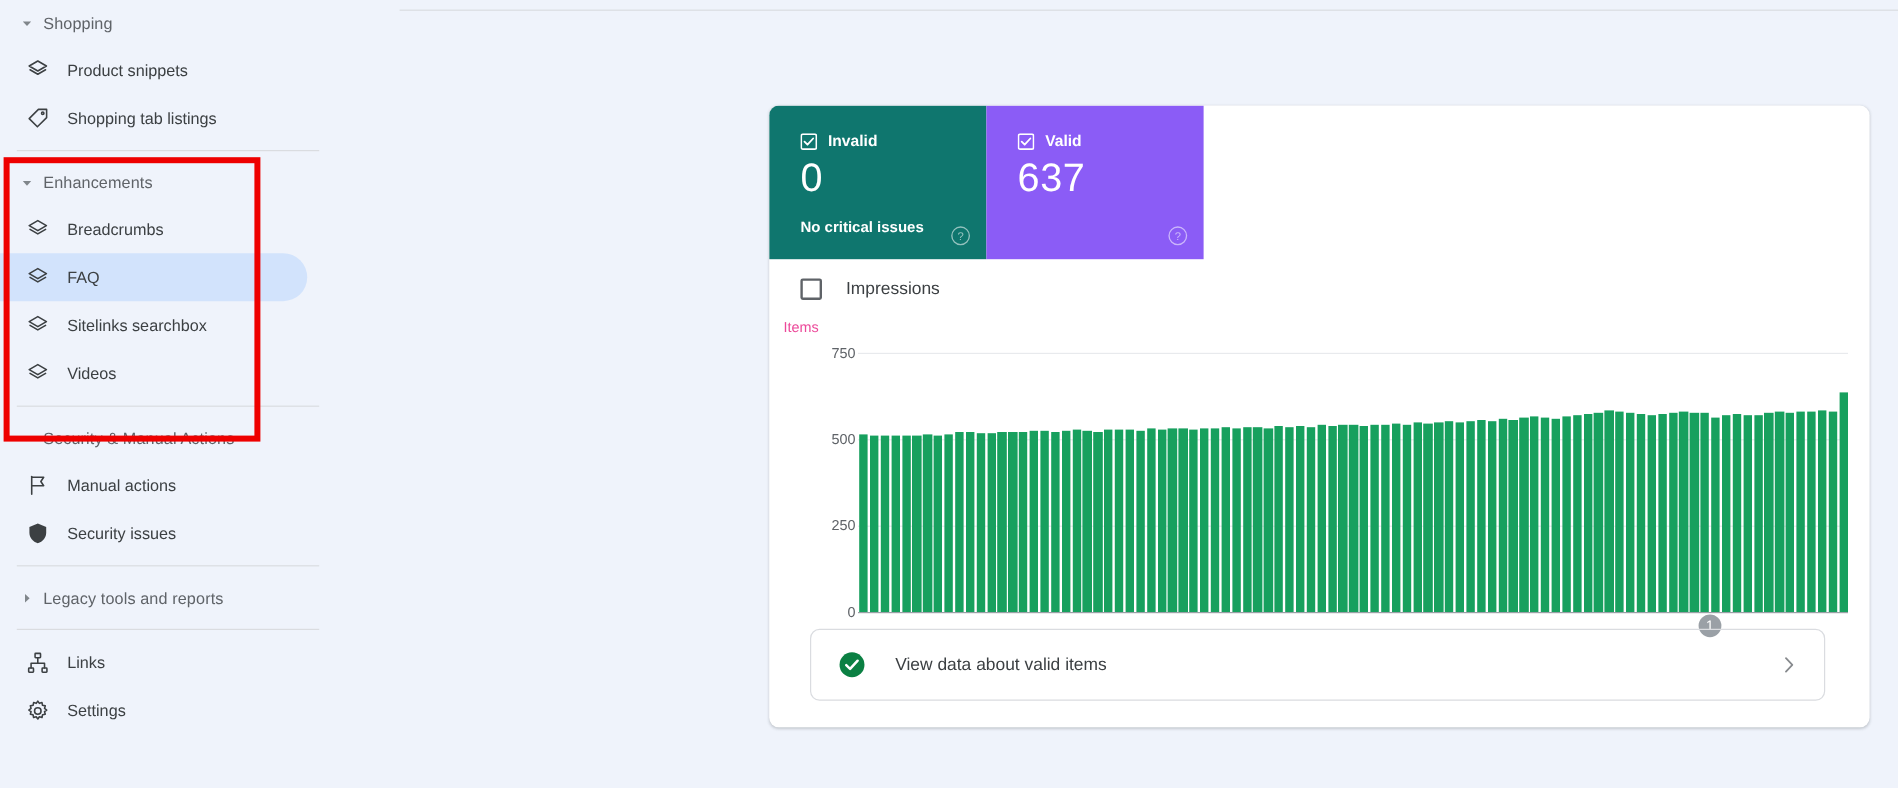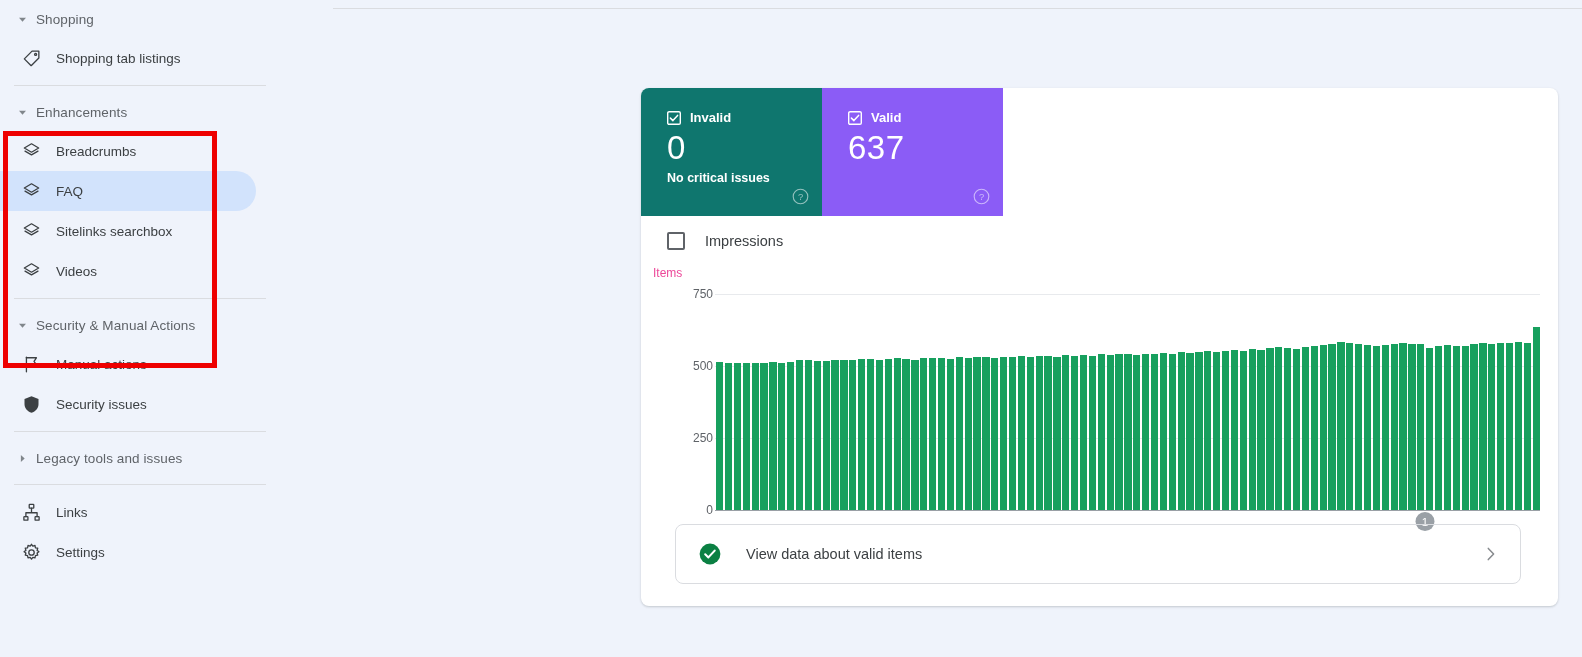--- a/index.html
+++ b/index.html
@@ -68,21 +68,21 @@
   }
 
   
   .status-row { display: flex; height: 128px; }
   .status-tile { position: relative; width: 181px; padding: 22px 0 0 26px; color: #fff; }
   .status-tile.invalid { background: #0f766e; }
   .status-tile.valid   { background: #8b5cf6; }
   .status-head { display: flex; align-items: center; font-size: 13px; font-weight: 700; margin-bottom: 2px; }
   .cb-checked { width: 14px; height: 14px; margin-right: 9px; display: block; }
   .status-num { font-size: 33px; font-weight: 400; line-height: 42px; letter-spacing: .5px; }
-  .status-sub { font-size: 12.5px; font-weight: 700; margin-top: 2px; }
+  .status-sub { font-size: 12.5px; font-weight: 700; margin-top: 13px; }
   .help-icon { position: absolute; right: 13px; bottom: 11px; width: 17px; height: 17px; opacity: .55; }
 
   
   .impressions-row { display: flex; align-items: center; height: 50px; padding-left: 26px; }
   .cb-empty { width: 18px; height: 18px; border: 2px solid #5f6368; border-radius: 2px; display: block; }
   .impressions-lbl { margin-left: 20px; font-size: 14.5px; color: #3c4043; }
 
   
   .chart-area { position: relative; height: 260px; }
   .y-axis-title { position: absolute; left: 12px; top: 0px; font-size: 12px; color: #ec4899; }
@@ -123,20 +123,29 @@
       <span class="caret">
           <svg xmlns="http://www.w3.org/2000/svg" viewBox="0 0 12 12" width="11" height="11">
             <path d="M2.2 4.2 L6 8.4 L9.8 4.2 Z" fill="#80868b"></path>
           </svg>
         </span>
       <span>Shopping</span>
     </div>
       <div class="nav-item">
         <span class="ico">
           <svg xmlns="http://www.w3.org/2000/svg" viewBox="0 0 24 24" width="21" height="21" fill="none" stroke="#3c4043" stroke-width="1.5" stroke-linejoin="round" stroke-linecap="round">
+            <path d="M12 3.2 L20.2 8 L12 12.8 L3.8 8 Z"></path>
+            <path d="M4.6 11.6 L12 15.9 L19.4 11.6"></path>
+          </svg>
+        </span>
+        <span class="lbl">Product snippets</span>
+      </div>
+      <div class="nav-item">
+        <span class="ico">
+          <svg xmlns="http://www.w3.org/2000/svg" viewBox="0 0 24 24" width="21" height="21" fill="none" stroke="#3c4043" stroke-width="1.5" stroke-linejoin="round" stroke-linecap="round">
             <path d="M12.6 3.6 H20.4 V11.4 L11.6 20.2 L3.8 12.4 Z"></path>
             <circle cx="16.7" cy="7.3" r="1.15"></circle>
           </svg>
         </span>
         <span class="lbl">Shopping tab listings</span>
       </div>
       <div class="nav-divider"></div>
       <div class="nav-group-header">
       <span class="caret">
           <svg xmlns="http://www.w3.org/2000/svg" viewBox="0 0 12 12" width="11" height="11">
@@ -207,21 +216,21 @@
         </span>
         <span class="lbl">Security issues</span>
       </div>
       <div class="nav-divider"></div>
       <div class="nav-group-header">
       <span class="caret">
           <svg xmlns="http://www.w3.org/2000/svg" viewBox="0 0 12 12" width="11" height="11">
             <path d="M4.2 2.2 L8.4 6 L4.2 9.8 Z" fill="#80868b"></path>
           </svg>
         </span>
-      <span>Legacy tools and issues</span>
+      <span>Legacy tools and reports</span>
     </div>
       <div class="nav-divider"></div>
       <div class="nav-item">
       <span class="ico">
           <svg xmlns="http://www.w3.org/2000/svg" viewBox="0 0 24 24" width="21" height="21" fill="none" stroke="#3c4043" stroke-width="1.5" stroke-linejoin="round" stroke-linecap="round">
             <rect x="9.4" y="2.8" width="5.2" height="4.2" rx="0.6"></rect>
             <rect x="3.3" y="16.8" width="4.6" height="4.0" rx="0.6"></rect>
             <rect x="16.1" y="16.8" width="4.6" height="4.0" rx="0.6"></rect>
             <path d="M12 7.0 V12.3 M5.6 16.8 V12.3 H18.4 V16.8"></path>
           </svg>

